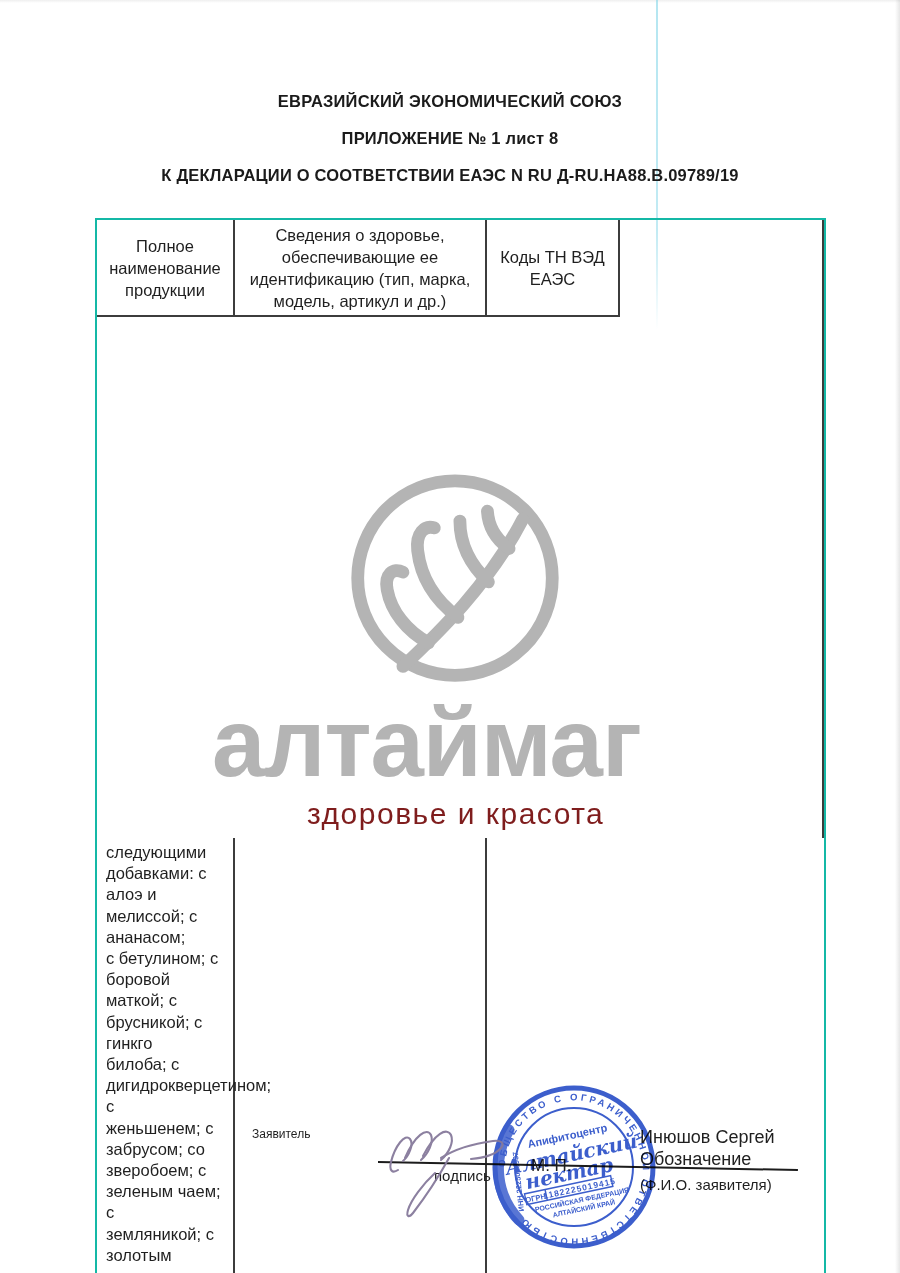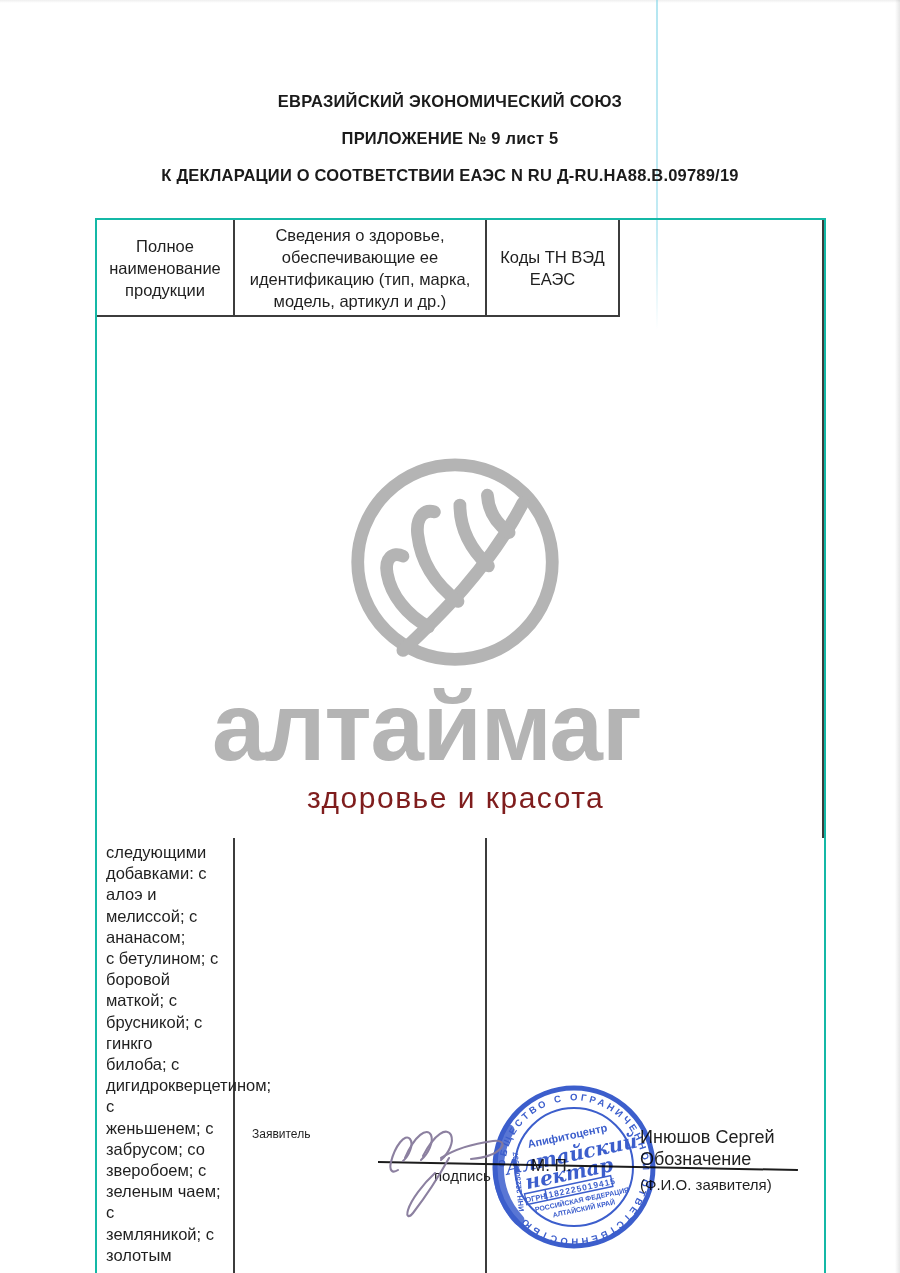--- a/index.html
+++ b/index.html
@@ -28,21 +28,21 @@
   .cell{box-sizing:border-box;border-right:2px solid #3c3c3c;
     font-size:16.5px;line-height:22px;white-space:pre-line;}
   .cell.last{border-right:none;}
   .hcell{height:97px;border-bottom:2px solid #3c3c3c;
     display:flex;align-items:center;justify-content:center;
     text-align:center;padding:2px 6px;}
   .bcell{height:618px;padding:4px 4px 0 9px;}
   .bcell.info{font-size:16.5px;line-height:21.2px;}
   
   .watermark{position:absolute;inset:0;z-index:2;pointer-events:none;
-    mix-blend-mode:multiply;}
+    mix-blend-mode:multiply;margin-top:16px;}
   .wm-logo{position:absolute;left:342px;top:452px;}
   .wm-brand{position:absolute;left:212px;top:672px;font-size:96px;
     font-weight:bold;letter-spacing:-1px;color:#b4b4b4;}
   .wm-tagline{position:absolute;left:307px;top:781px;font-size:30px;
     letter-spacing:1.5px;color:#7f1d1d;}
   
   .applicant{position:absolute;left:252px;top:1127px;font-size:12px;}
   .sig-line{position:absolute;left:378px;top:1161px;width:420px;height:0;
     border-top:2px solid #1c1c1c;transform:rotate(1.1deg);
     transform-origin:left center;z-index:3;}
@@ -61,21 +61,21 @@
 </head>
 <body>
 
 <div class="page">
 
   <div class="edge-top"></div>
   <div class="edge-right"></div>
   <div class="cyan-line"></div>
 
   <div class="title t1">ЕВРАЗИЙСКИЙ ЭКОНОМИЧЕСКИЙ СОЮЗ</div>
-  <div class="title t2">ПРИЛОЖЕНИЕ № 9 лист 5</div>
+  <div class="title t2">ПРИЛОЖЕНИЕ № 1 лист 8</div>
   <div class="title t3">К ДЕКЛАРАЦИИ О СООТВЕТСТВИИ ЕАЭС N RU Д-RU.НА88.В.09789/19</div>
 
   <div class="doc-table">
     <div class="cell hcell">Полное
 наименование
 продукции</div>
     <div class="cell hcell">Сведения о здоровье,
 обеспечивающие ее
 идентификацию (тип, марка,
 модель, артикул и др.)</div>

